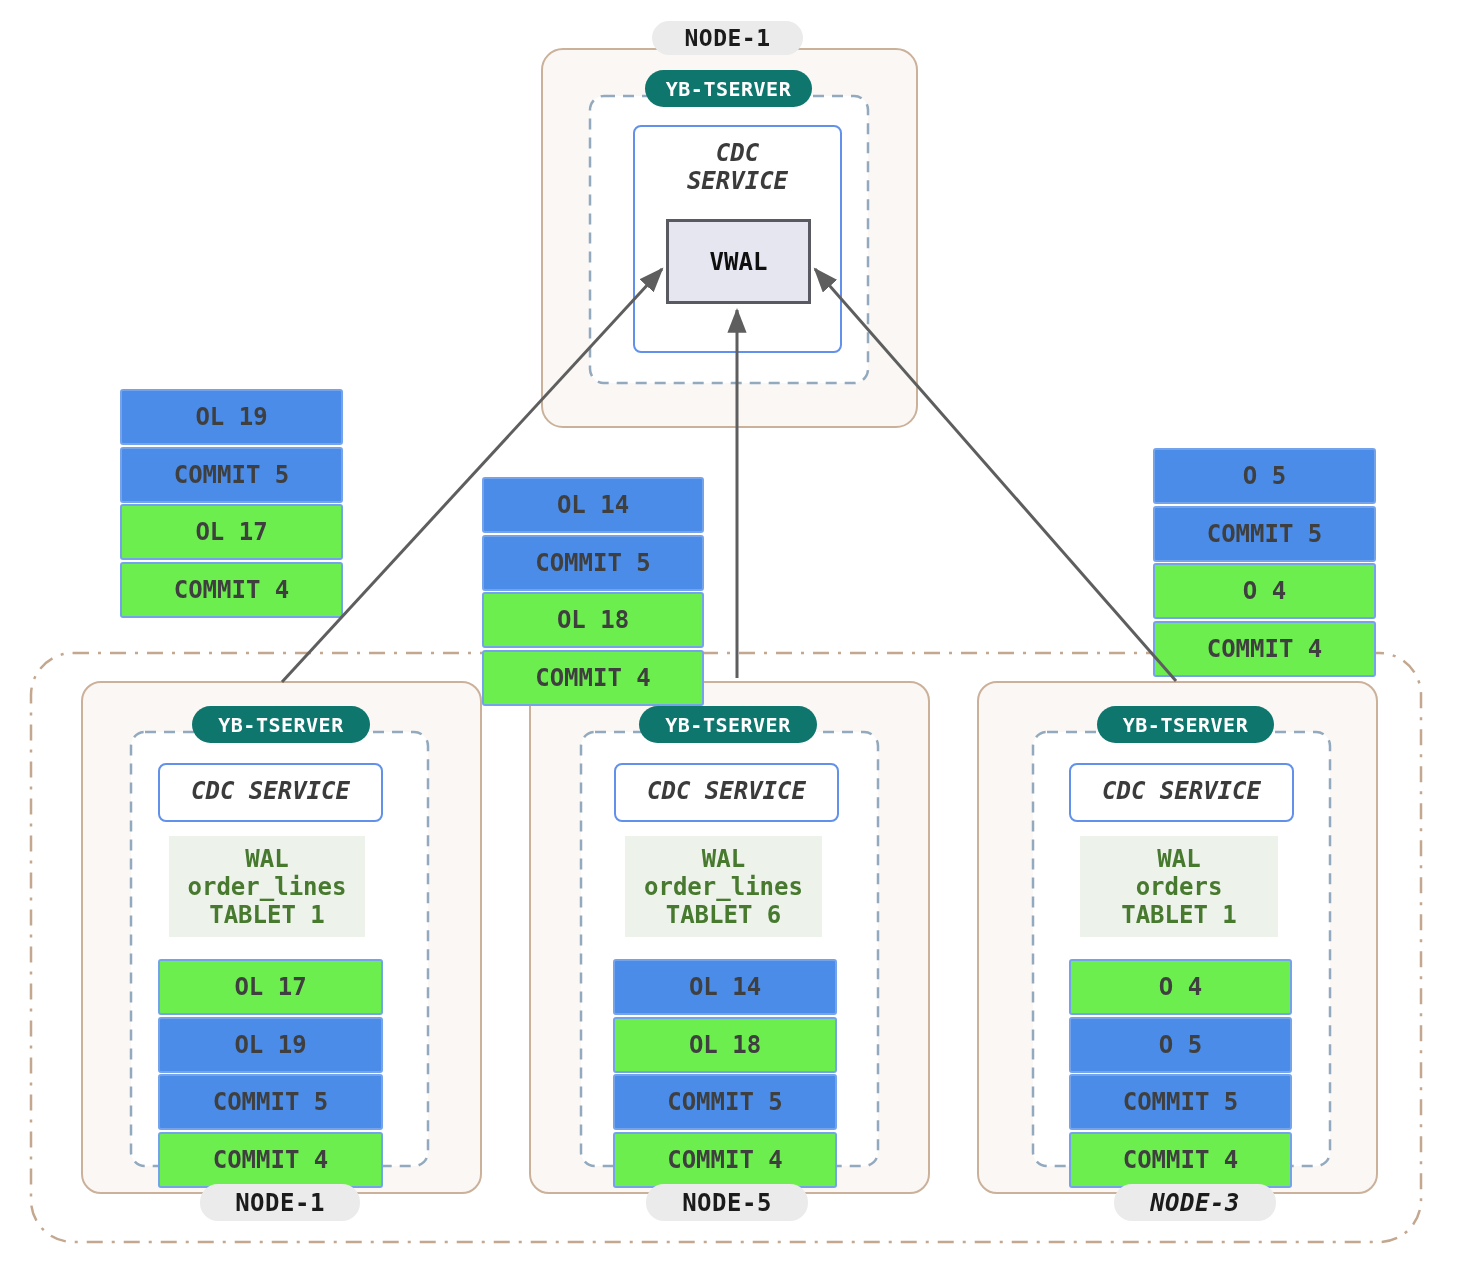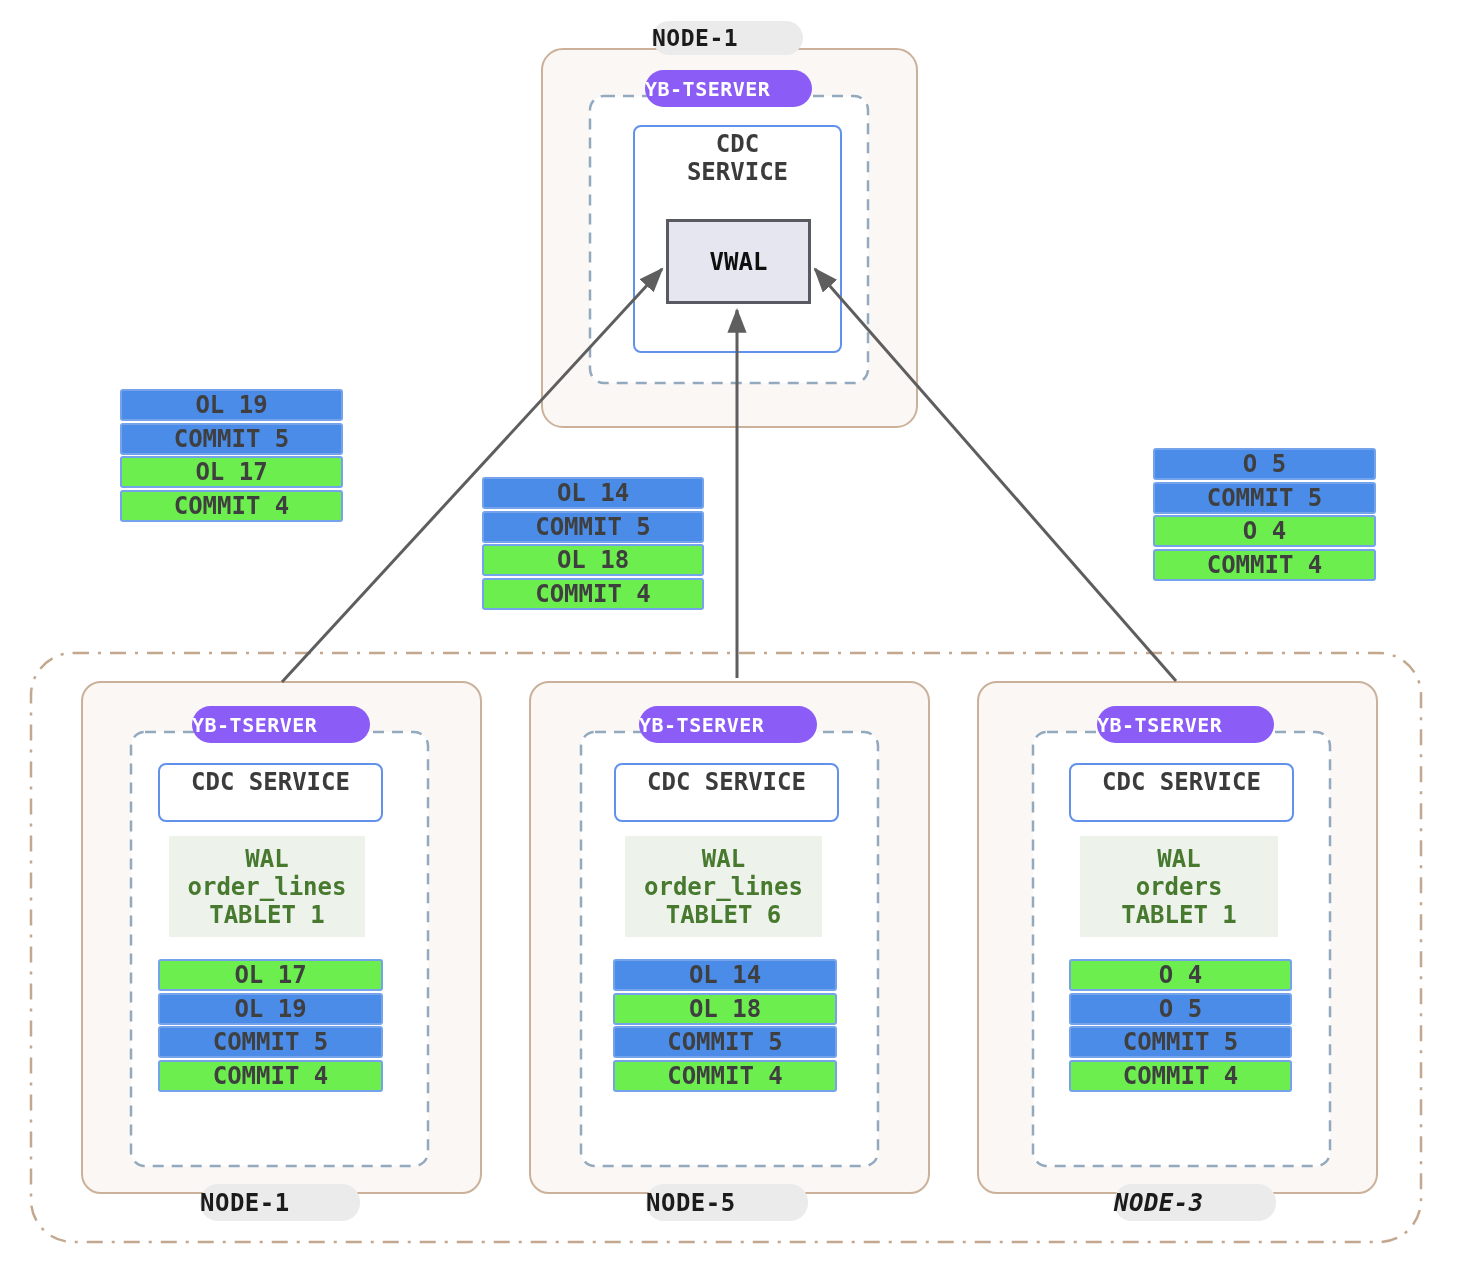--- a/index.html
+++ b/index.html
@@ -22,47 +22,48 @@
     border: 2px solid #cbb19a;
     border-radius: 22px;
     box-sizing: border-box;
     z-index: 1;
   }
   .pill {
     position: absolute;
     z-index: 3;
     display: flex;
     align-items: center;
+    justify-content: center;
     box-sizing: border-box;
     letter-spacing: 0.5px;
   }
   .pill-gray {
     background: #ebebeb;
     color: #1b1b1b;
     border-radius: 18px;
     font-size: 24px;
   }
   .pill-orange {
-    background: #8b5cf6;
+    background: #0f766e;
     color: #ffffff;
     border-radius: 19px;
     font-size: 20px;
   }
   .cdcbox {
     position: absolute;
     z-index: 3;
     background: #ffffff;
     border: 2px solid #6191ea;
     border-radius: 8px;
     box-sizing: border-box;
     color: #3b3b3b;
     font-size: 24px;
     text-align: center;
   }
-  .cdcbox .cdc-text { padding-top: 3px; line-height: 28px; }
+  .cdcbox .cdc-text { padding-top: 12px; line-height: 28px; font-style: italic; }
   .vwalbox {
     position: absolute;
     z-index: 3;
     background: #e6e6f0;
     border: 3px solid #595962;
     box-sizing: border-box;
     display: flex;
     align-items: center;
     justify-content: center;
     color: #0f0f0f;
@@ -82,21 +83,21 @@
     justify-content: center;
   }
   .stack {
     position: absolute;
     z-index: 3;
     display: flex;
     flex-direction: column;
     gap: 1.5px;
   }
   .stack .row {
-    height: 32px;
+    height: 56px;
     box-sizing: border-box;
     border: 2px solid #74a3ec;
     border-radius: 3px;
     display: flex;
     align-items: center;
     justify-content: center;
     color: #3f3f3f;
     font-size: 24px;
   }
 

